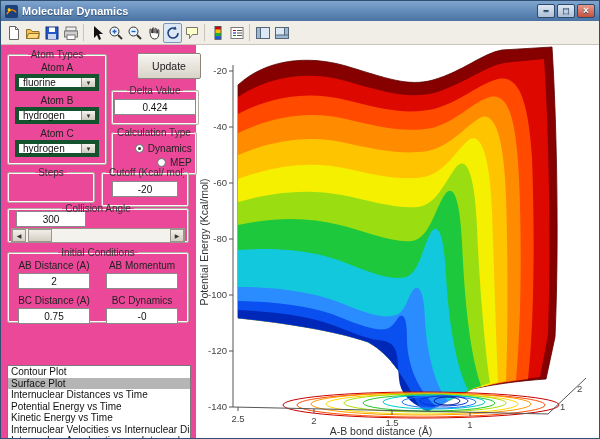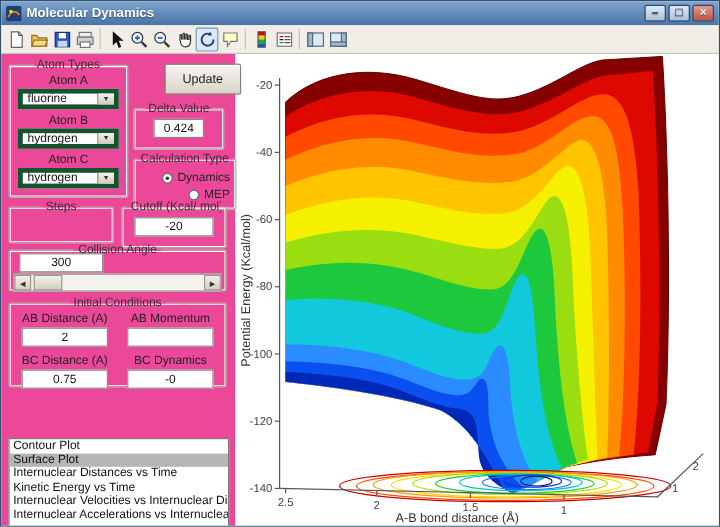--- a/index.html
+++ b/index.html
@@ -258,21 +258,21 @@
       <div class="combo" style="width:84px;">
         <span>hydrogen</span>
         <span class="arrowbox">▼</span>
       </div>
     </fieldset>
 
     <div class="btn" style="left:112px;top:8px;width:64px;height:26px;">Update</div>
 
     <fieldset style="left:110px;top:40px;width:76px;height:40px;">
       <legend>Delta Value</legend>
-      <div class="tfield" style="width:42px;">0.424</div>
+      <div class="tfield" style="width:82px;">0.424</div>
     </fieldset>
 
     <fieldset style="left:110px;top:82px;width:78px;height:48px;">
       <legend>Calculation Type</legend>
       <div class="radio checked">
         <span class="dot"></span>
         <span>Dynamics</span>
       </div>
       <div class="radio">
         <span class="dot"></span>
@@ -310,20 +310,21 @@
         <span class="lbl" style="margin-top:4px;">BC Dynamics</span>
         <div class="tfield" style="width:72px;">0.75</div>
         <div class="tfield" style="width:72px;">-0</div>
       </div>
     </fieldset>
 
     <div class="listbox">
       <div class="item">Contour Plot</div>
       <div class="item selected">Surface Plot</div>
       <div class="item">Internuclear Distances vs Time</div>
+      <div class="item">Potential Energy vs Time</div>
       <div class="item">Kinetic Energy vs Time</div>
       <div class="item">Internuclear Velocities vs Internuclear Distance</div>
       <div class="item">Internuclear Accelerations vs Internuclear Distance</div>
 
     </div>
   </div>
 
 </div>
 
 </body></html>

